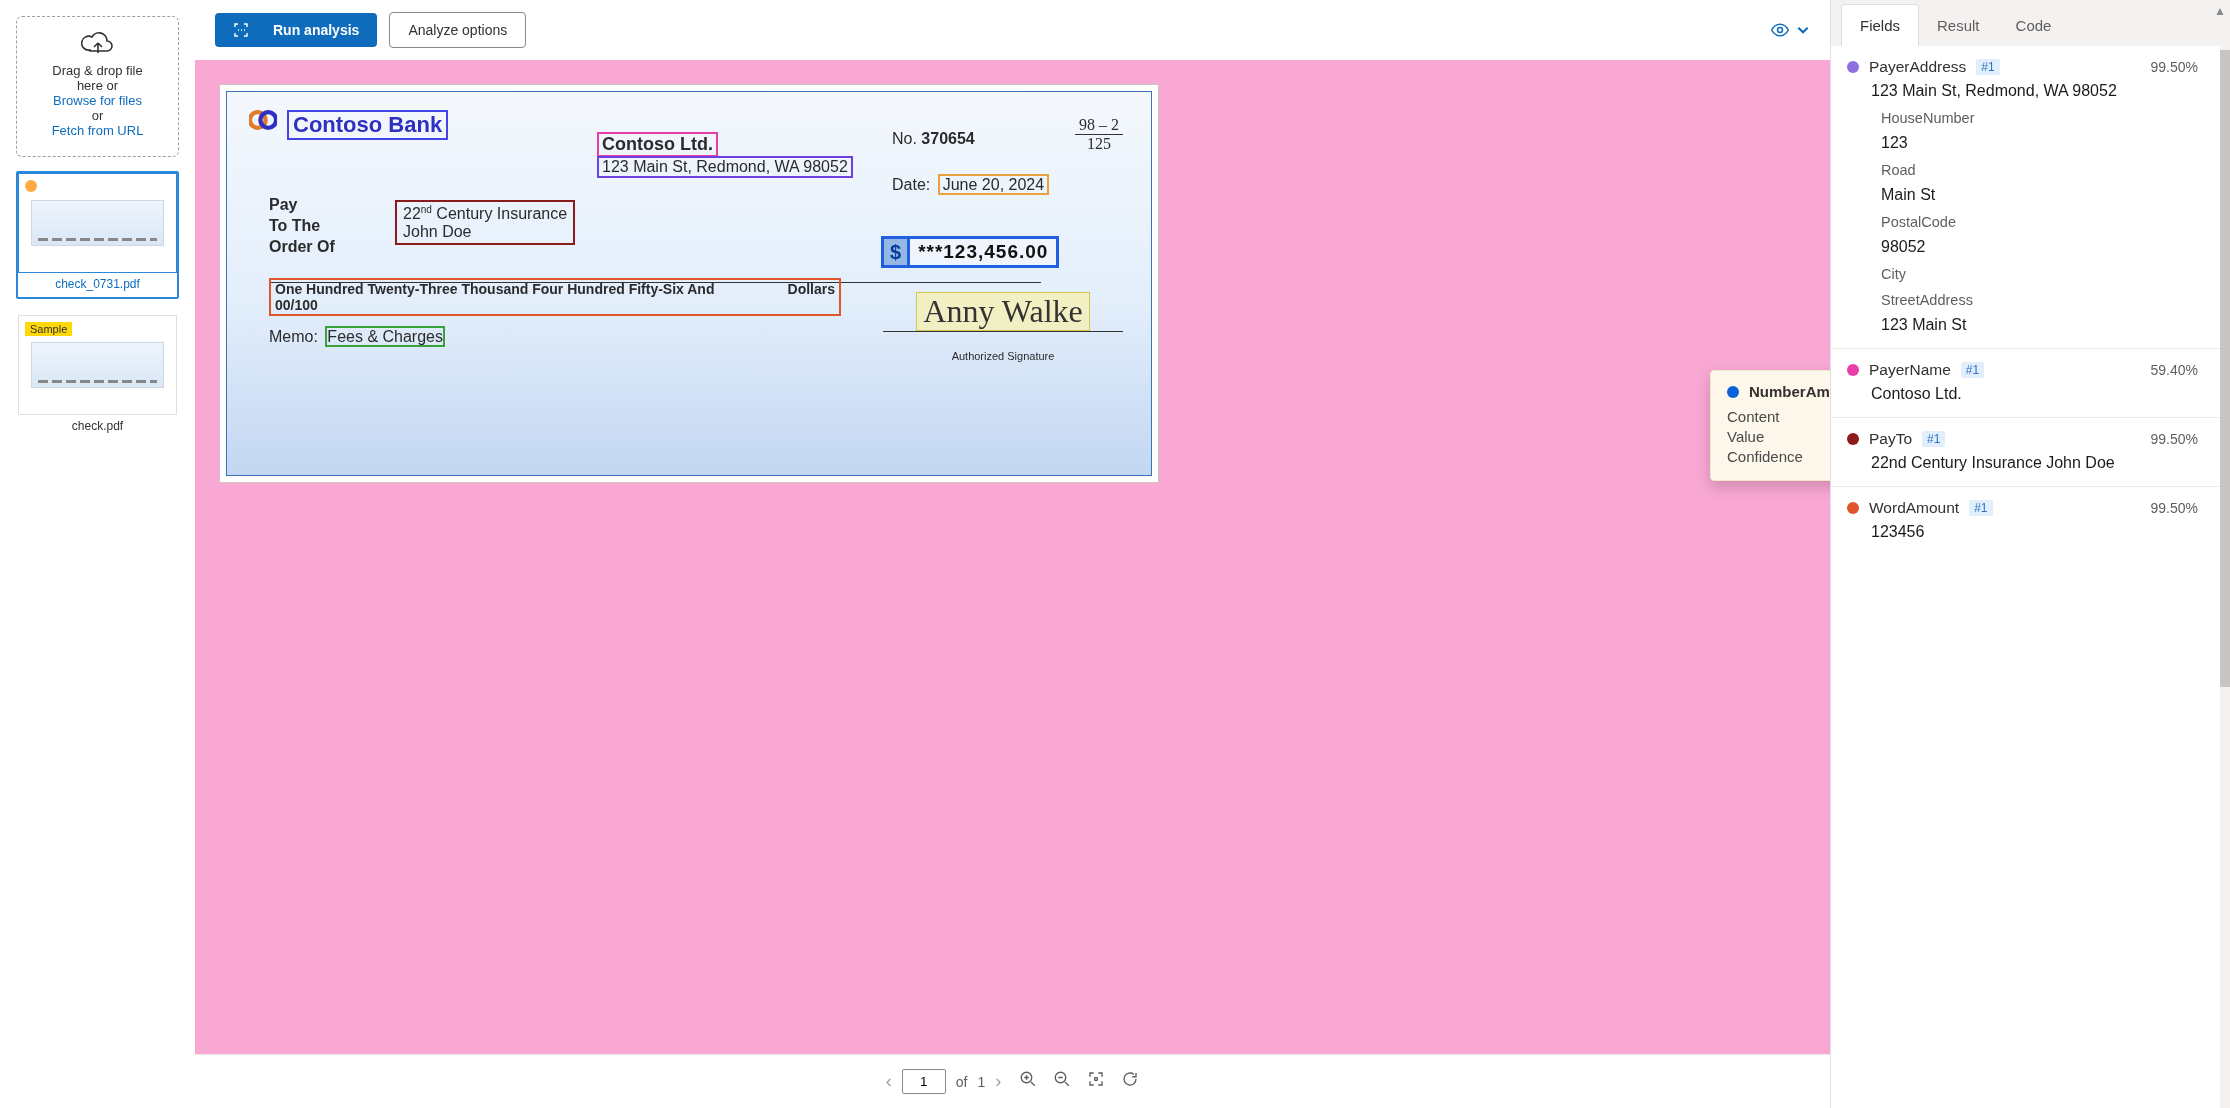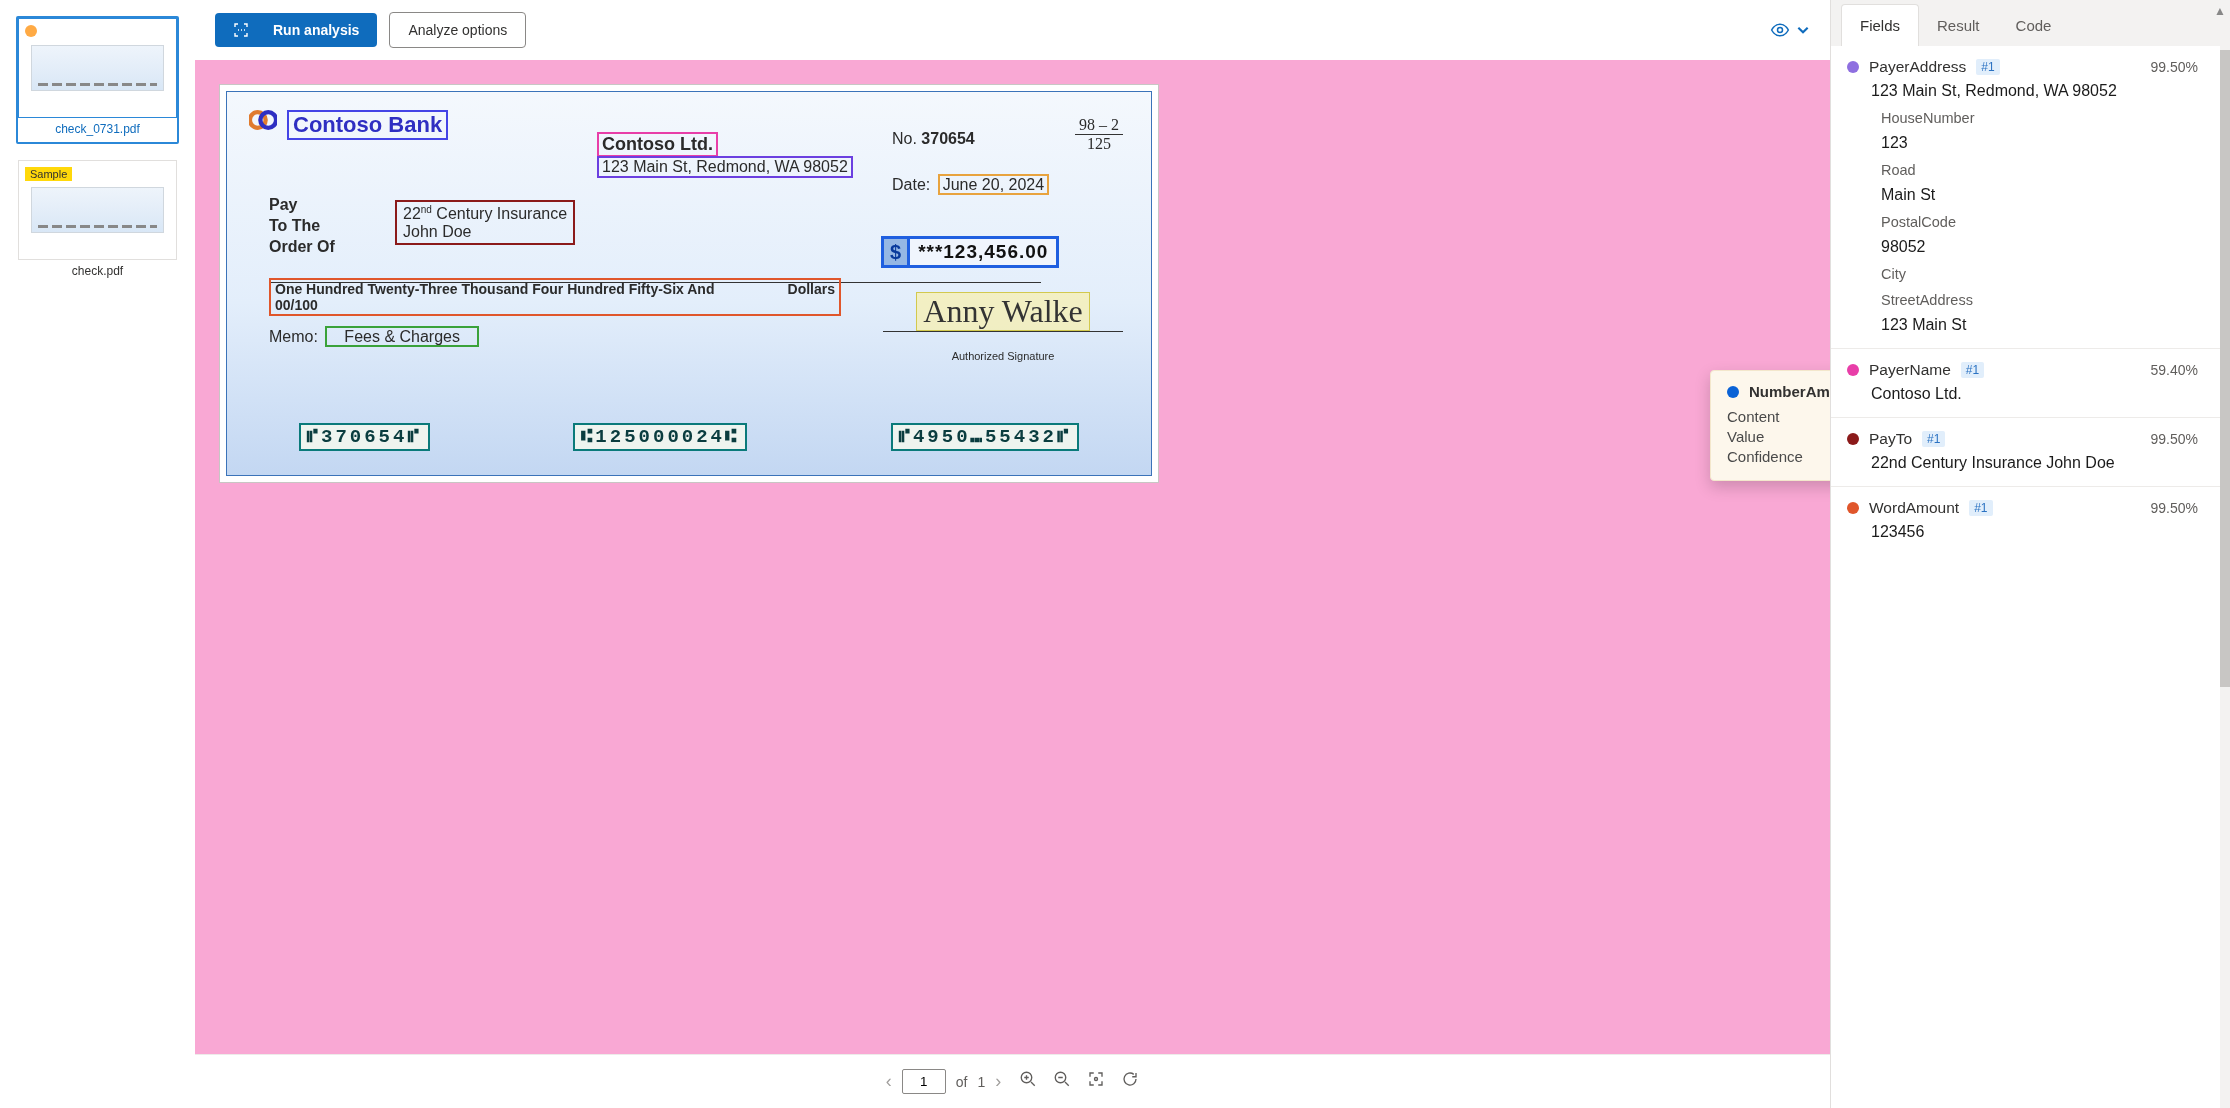--- a/index.html
+++ b/index.html
@@ -45,21 +45,21 @@
 .date-val{border:2px solid #e8a33e; padding:0 3px; margin-left:3px}
 .pay-lbl{ position:absolute; top:103px; left:42px; font-weight:700; line-height:1.3;}
 .payto-box{ position:absolute; top:108px; left:168px; border:2px solid #8b1a1a; padding:2px 6px; min-width:178px;}
 .payto-box .sup{font-size:10px; vertical-align:super}
 .amount-box{ position:absolute; top:144px; left:654px; display:flex; align-items:stretch;}
 .amount-sym{ background:#95b7e4; border:3px solid #1f5fe0; color:#083a9c; font-weight:700; font-size:20px; padding:0 6px; display:flex; align-items:center;}
 .amount-val{ background:#f0f5fd; border:3px solid #1f5fe0; border-left:none; color:#111; font-weight:700; font-size:19px; padding:2px 8px; letter-spacing:1px;}
 .written-line{ position:absolute; top:190px; left:42px; right:110px; border-bottom:1px solid #333;}
 .written-box{ position:absolute; top:186px; left:42px; border:2px solid #e0562b; padding:1px 4px; font-weight:700; font-size:14px; width:572px; display:flex; justify-content:space-between;gap:32px;}
 .memo{ position:absolute; top:236px; left:42px;}
-.memo-val{ border:2px solid #3aa23a; padding:0 17px; margin-left:3px;}
+.memo-val{ border:2px solid #3aa23a; padding:0 0; margin-left:3px;}
 .sig-area{ position:absolute; top:200px; right:28px; width:240px; text-align:center;}
 .sig-script{ font-family:"Brush Script MT","Segoe Script",cursive; font-size:32px; color:#333; background:rgba(255,241,150,.55); border:1px solid #d2c94e; padding:0 6px; display:inline-block;}
 .sig-line{ border-top:1px solid #333; font-size:11px; margin-top:0; padding-top:18px}
 .micr{ position:absolute; bottom:24px; left:0; right:0; display:flex; justify-content:space-around; font-family:"Courier New",monospace; font-size:19px; font-weight:700; letter-spacing:3px; color:#0a3d3f;}
 .micr span{ border:2px solid #0a7a7a; background:#eef4ef; padding:1px 6px;}
 
 .viewer-footer{ background:#fff; display:flex; justify-content:center; align-items:center; gap:18px; padding:14px 0; border-top:1px solid #edebe9;}
 .pager{display:flex; align-items:center; gap:10px; color:#605e5c}
 .pager input{ width:44px; text-align:center; border:1px solid #8a8886; border-radius:2px; padding:4px 2px;}
 .pager-btn{ color:#a19f9d; font-size:18px; cursor:pointer; user-select:none}
@@ -92,20 +92,33 @@
 .tooltip-head{ display:flex; align-items:center; gap:10px; margin-bottom:8px}
 .tooltip-head .field-dot{background:#0a62d6}
 .tooltip-head b{font-weight:700}
 .tooltip-row{ display:flex; gap:20px; margin:3px 0;}
 .tooltip-row .k{ width:100px; color:#4a4a4a}
 </style>
 </head>
 <body>
 
 <div class="files-panel">
+  <div class="dropzone">
+    <span class="cloud-icon">
+      <svg width="34" height="26" viewBox="0 0 34 26" fill="none" stroke="#323130" stroke-width="1.6">
+        <path d="M9 19a7 7 0 1 1 2-13 8 8 0 0 1 15 4 5 5 0 0 1 0 10H9z"></path>
+        <path d="M17 22V12m0 0l-4 4m4-4l4 4"></path>
+      </svg>
+    </span>
+    <span class="line">Drag &amp; drop file</span>
+    <span class="line">here or</span>
+    <a href="#">Browse for files</a>
+    <span class="line">or</span>
+    <a href="#">Fetch from URL</a>
+  </div>
 
   <div class="thumb-card selected">
     <div class="thumb-img">
       <span class="dot-orange"></span>
       <div class="mini-check"></div>
     </div>
     <div class="thumb-caption">check_0731.pdf</div>
   </div>
 
   <div class="thumb-card">
@@ -181,25 +194,20 @@
           <span>Dollars</span>
         </div>
         <div class="memo">
           <span>Memo:</span>
           <span class="memo-val">Fees &amp; Charges</span>
         </div>
         <div class="sig-area">
           <span class="sig-script">Anny Walke</span>
           <div class="sig-line">Authorized Signature</div>
         </div>
-        <div class="micr">
-          <span>⑈370654⑈</span>
-          <span>⑆125000024⑆</span>
-          <span>⑈4950⑉55432⑈</span>
-        </div>
       </div>
     </div>
 
     <div class="tooltip" style="top:310px; right:-250px">
       <div class="tooltip-head">
         <span class="field-dot"></span>
         <b>NumberAmount</b>
       </div>
       <div class="tooltip-row">
           <span class="k">Content</span>

